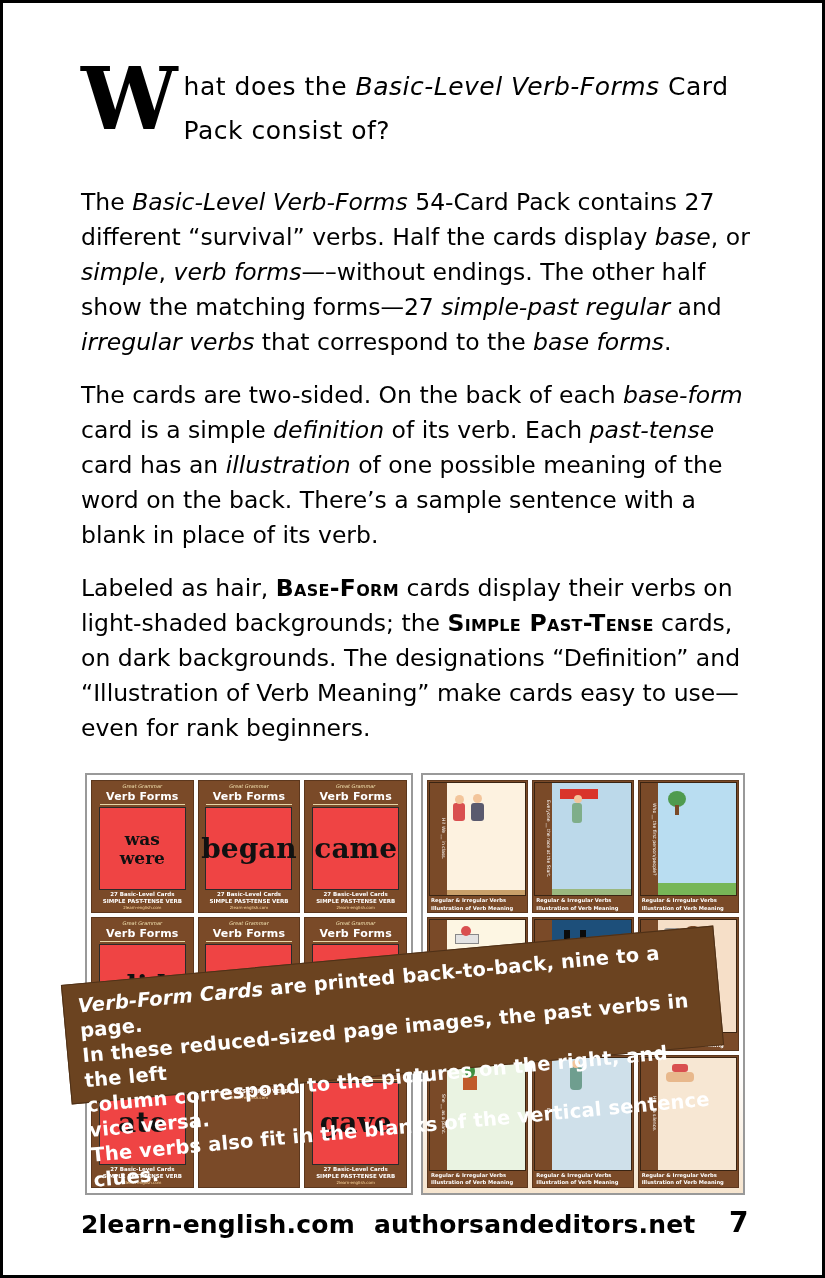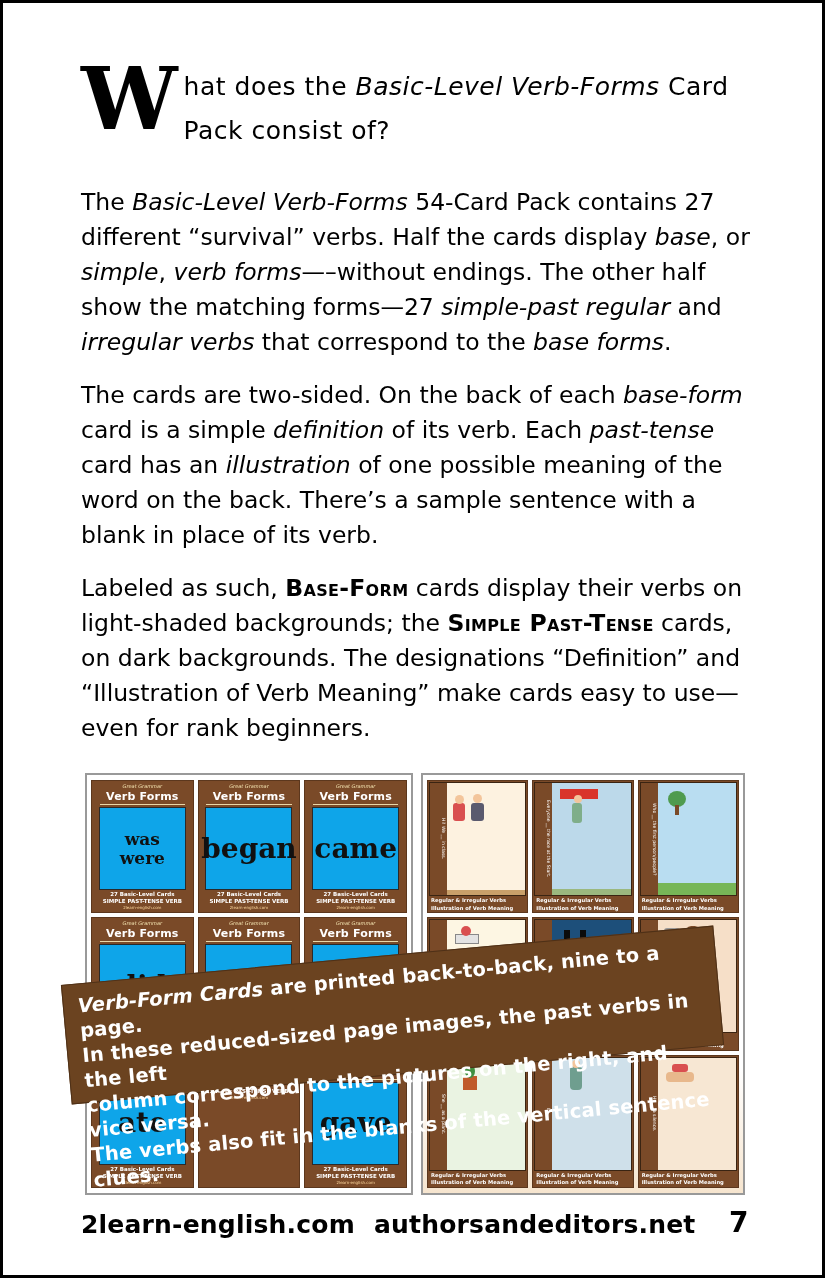--- a/index.html
+++ b/index.html
@@ -108,21 +108,21 @@
   }
   .vc-title {
     font-size: 11px;
     font-weight: bold;
     color: #ffffff;
     line-height: 13px;
     letter-spacing: 0.2px;
   }
   .vc-rule { width: 88%; height: 1px; background: #e8d7a8; margin: 1px 0; }
   .vc-word-box {
-    background: #0ea5e9;
+    background: #ef4444;
     border: 1px solid #2a2a2a;
     width: 90%;
     flex: 1;
     display: flex;
     flex-direction: column;
     align-items: center;
     justify-content: center;
     margin: 1px 0;
     padding: 15px 0;
   }
@@ -238,21 +238,21 @@
     <div class="heading-text">
       <span>hat does the </span><span class="ital">Basic-Level Verb-</span><span class="ital">Forms</span><span> Card Pack consist of?</span>
     </div>
   </div>
 
   <div class="body">
     <p><span>The </span><span class="ital">Basic-Level Verb-Forms</span><span> 54-Card Pack contains 27 different “survival” verbs. Half the cards display </span><span class="ital">base</span><span>, or </span><span class="ital">simple</span><span>, </span><span class="ital">verb forms</span><span>—–without endings. The other half show the matching forms—27 </span><span class="ital">simple-past regular</span><span> and </span><span class="ital">irregular verbs</span><span> that correspond to the </span><span class="ital">base forms</span><span>.</span></p>
 
     <p><span>The cards are two-sided. On the back of each </span><span class="ital">base-form</span><span> card is a simple </span><span class="ital">definition</span><span> of its verb. Each </span><span class="ital">past-tense</span><span> card has an </span><span class="ital">illustration</span><span> of one possible meaning of the word on the back. There’s a sample sentence with a blank in place of its verb.</span></p>
 
-    <p><span>Labeled as such, </span><span class="sc">Base-Form</span><span> cards display their verbs on light-shaded backgrounds; the </span><span class="sc">Simple Past-Tense</span><span> cards, on dark backgrounds. The designations “Definition” and “Illustration of Verb Meaning” make cards easy to use—even for rank beginners.</span></p>
+    <p><span>Labeled as hair, </span><span class="sc">Base-Form</span><span> cards display their verbs on light-shaded backgrounds; the </span><span class="sc">Simple Past-Tense</span><span> cards, on dark backgrounds. The designations “Definition” and “Illustration of Verb Meaning” make cards easy to use—even for rank beginners.</span></p>
   </div>
 
   <div class="figure">
 
     <div class="leftsheet">
       <div class="cardgrid">
 
         <div class="vcard">
           <div class="vc-top">Great Grammar</div>
           <div class="vc-title">Verb Forms</div>

